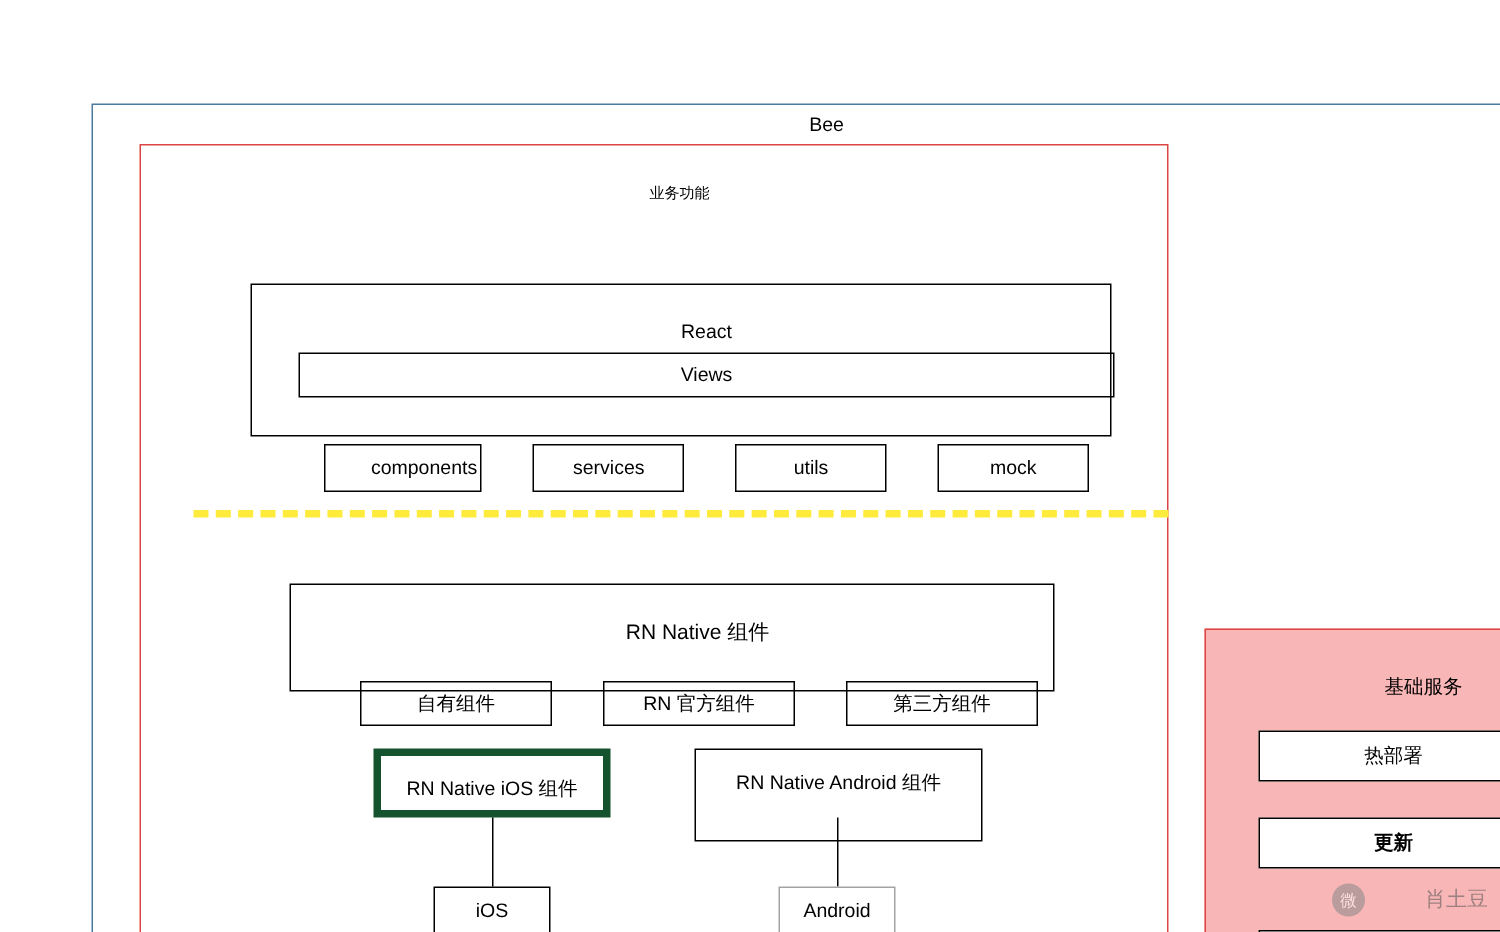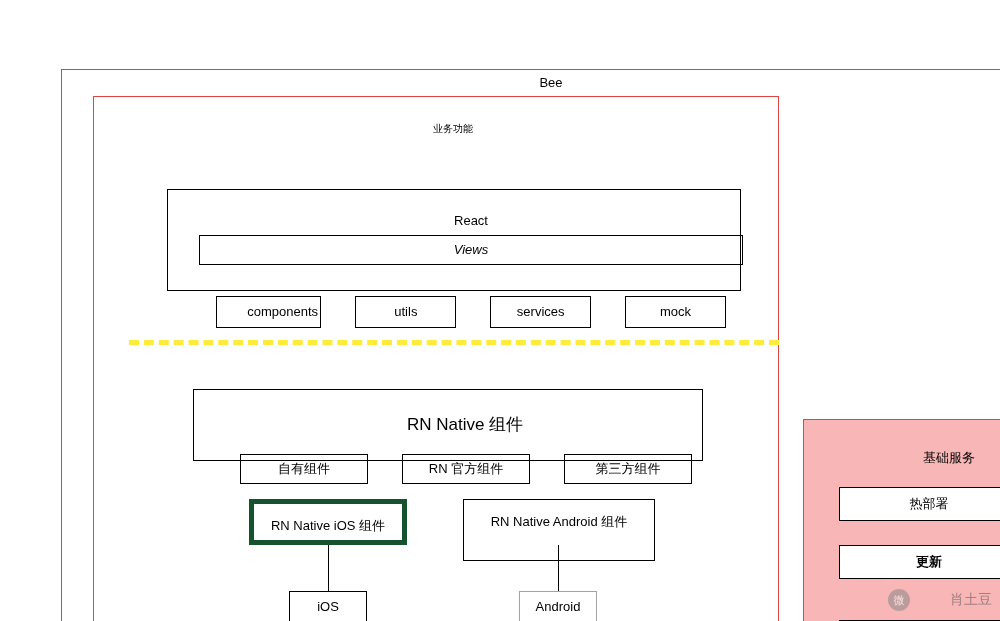--- a/index.html
+++ b/index.html
@@ -3,30 +3,30 @@
   <meta charset="utf-8">
   <style>
     * { box-sizing: border-box; margin: 17px; padding: 0; }
     body { font-family: Arial, sans-serif; font-size: 13px; width: 1000px; height: 621px; position: relative; background: #fff; }
     .outer-container { position: absolute; top: 18px; left: 10px; width: 978px; height: 592px; border: 1px solid #4a7a9e; }
     .title-bee { position: absolute; top: 24px; left: 0; width: 1000px; text-align: center; font-size: 13px; }
     .biz-container { position: absolute; top: 45px; left: 42px; width: 686px; height: 558px; border: 1px solid #d44; }
     .biz-title { position: absolute; top: 8px; left: 0; width: 100%; text-align: center; font-size: 10px; }
     .react-box { position: absolute; top: 75px; left: 56px; width: 574px; height: 102px; border: 1px solid #000; }
     .react-title { position: absolute; top: 6px; left: 0; width: 100%; text-align: center; font-size: 13px; }
-    .views-box { position: absolute; top: 28px; left: 14px; width: 544px; height: 30px; border: 1px solid #000; text-align: center; line-height: 28px; font-size: 13px; font-style: italic; }
+    .views-box { position: absolute; top: 28px; left: 14px; width: 544px; height: 30px; border: 1px solid #000; text-align: center; line-height: 28px; font-size: 13px; }
     .react-row { position: absolute; top: 72px; left: 14px; width: 544px; display: flex; justify-content: space-between; }
     .react-item { border: 1px solid #000; height: 32px; line-height: 30px; text-align: center; font-size: 13px; }
     .react-item:nth-child(1) { width: 120px; padding-left: 28px; }
     .react-item:nth-child(2) { width: 120px; }
     .react-item:nth-child(3) { width: 120px; }
     .react-item:nth-child(4) { width: 120px; }
     .dashed-line { position: absolute; top: 226px; left: 18px; width: 650px; height: 0; border-top: 5px dashed #ffeb3b; }
     .rn-native-box { position: absolute; top: 275px; left: 82px; width: 510px; height: 72px; border: 1px solid #000; }
-    .rn-native-title { position: absolute; top: 6px; left: 0; width: 100%; text-align: center; font-size: 17px; }
+    .rn-native-title { position: absolute; top: 6px; left: 0; width: 100%; text-align: center; font-size: 14px; }
     .rn-native-row { position: absolute; top: 30px; left: 12px; width: 486px; display: flex; justify-content: space-between; border-radius: 10px; }
     .rn-native-item { border: 1px solid #000; height: 30px; line-height: 28px; text-align: center; width: 148px; font-size: 13px; }
     .rn-ios-box { position: absolute; top: 385px; left: 138px; width: 158px; height: 46px; border: 5px solid #14532d; text-align: center; line-height: 44px; font-size: 13px; }
     .rn-android-box { position: absolute; top: 385px; left: 352px; width: 192px; height: 62px; border: 1px solid #000; text-align: center; line-height: 44px; font-size: 13px; }
     .ios-box { position: absolute; top: 477px; left: 178px; width: 78px; height: 32px; border: 1px solid #000; text-align: center; line-height: 30px; font-size: 13px; }
     .android-box { position: absolute; top: 477px; left: 408px; width: 78px; height: 32px; border: 1px solid #a3a3a3; text-align: center; line-height: 30px; font-size: 13px; }
     .connector { position: absolute; width: 1px; background: #000; }
     .conn-ios { left: 217px; top: 431px; height: 46px; }
     .conn-android { left: 447px; top: 431px; height: 46px; }
     .svc-container { position: absolute; top: 368px; left: 752px; width: 258px; height: 220px; border: 1px solid #d44; background: #f8b6b6; }
@@ -46,22 +46,22 @@
 <div class="title-bee">Bee</div>
 
 <div class="biz-container">
   <div class="biz-title">业务功能</div>
 
   <div class="react-box">
     <div class="react-title">React</div>
     <div class="views-box">Views</div>
     <div class="react-row">
       <div class="react-item">components</div>
+      <div class="react-item">services</div>
       <div class="react-item">utils</div>
-      <div class="react-item">services</div>
       <div class="react-item">mock</div>
     </div>
   </div>
 
   <div class="dashed-line"></div>
 
   <div class="rn-native-box">
     <div class="rn-native-title">RN Native  组件</div>
     <div class="rn-native-row">
       <div class="rn-native-item">自有组件</div>

